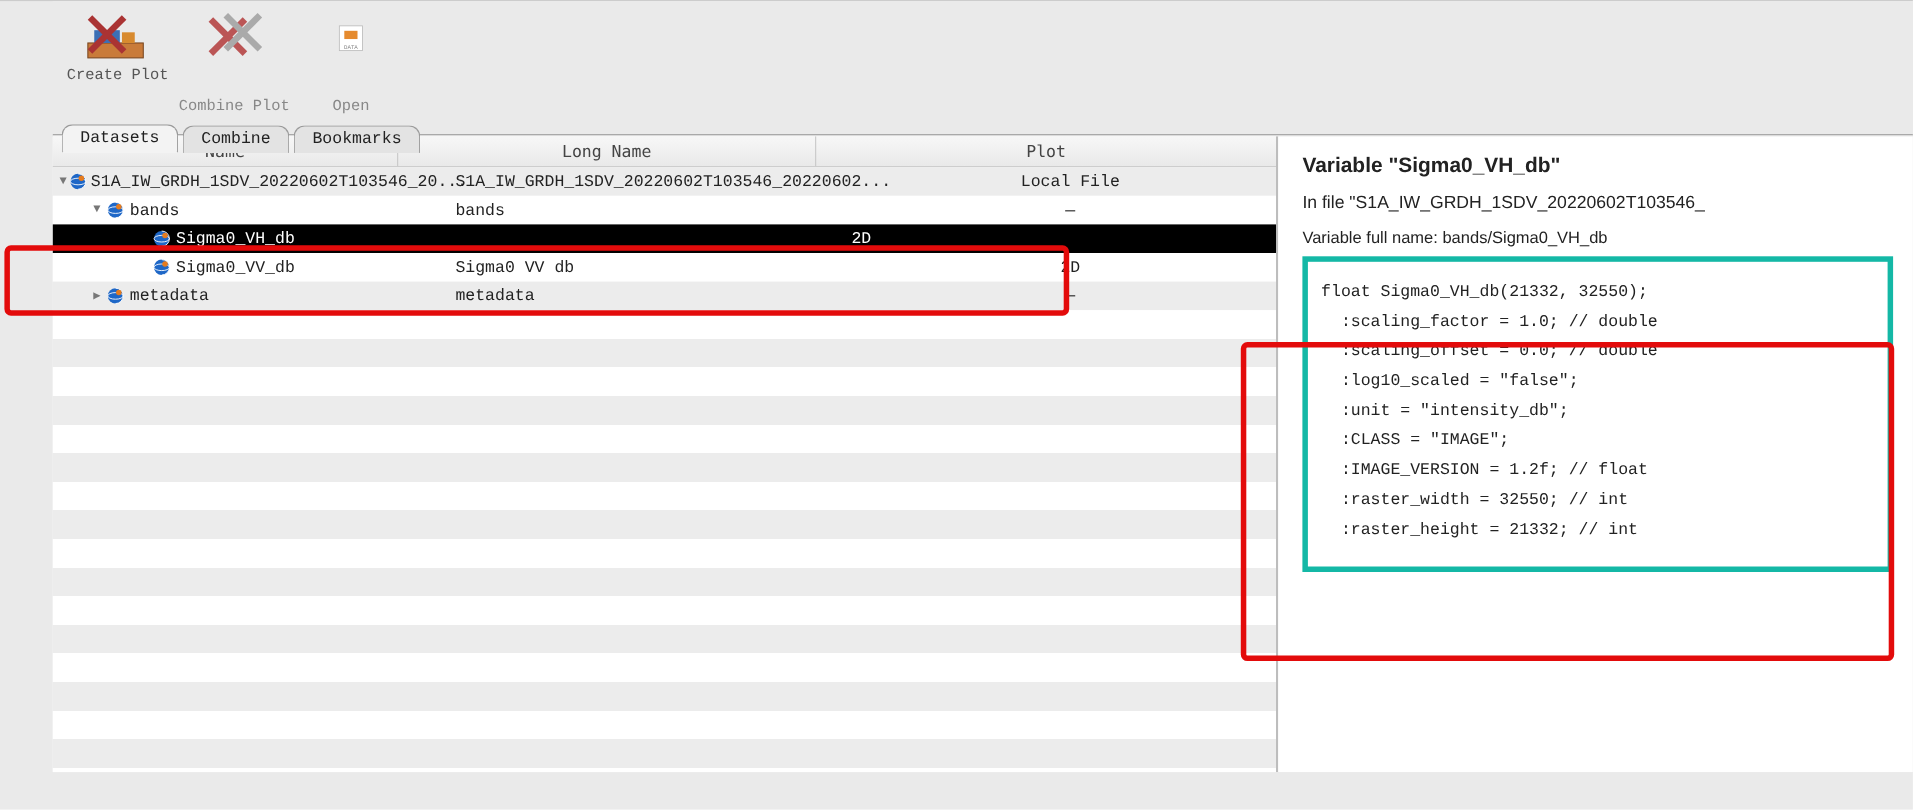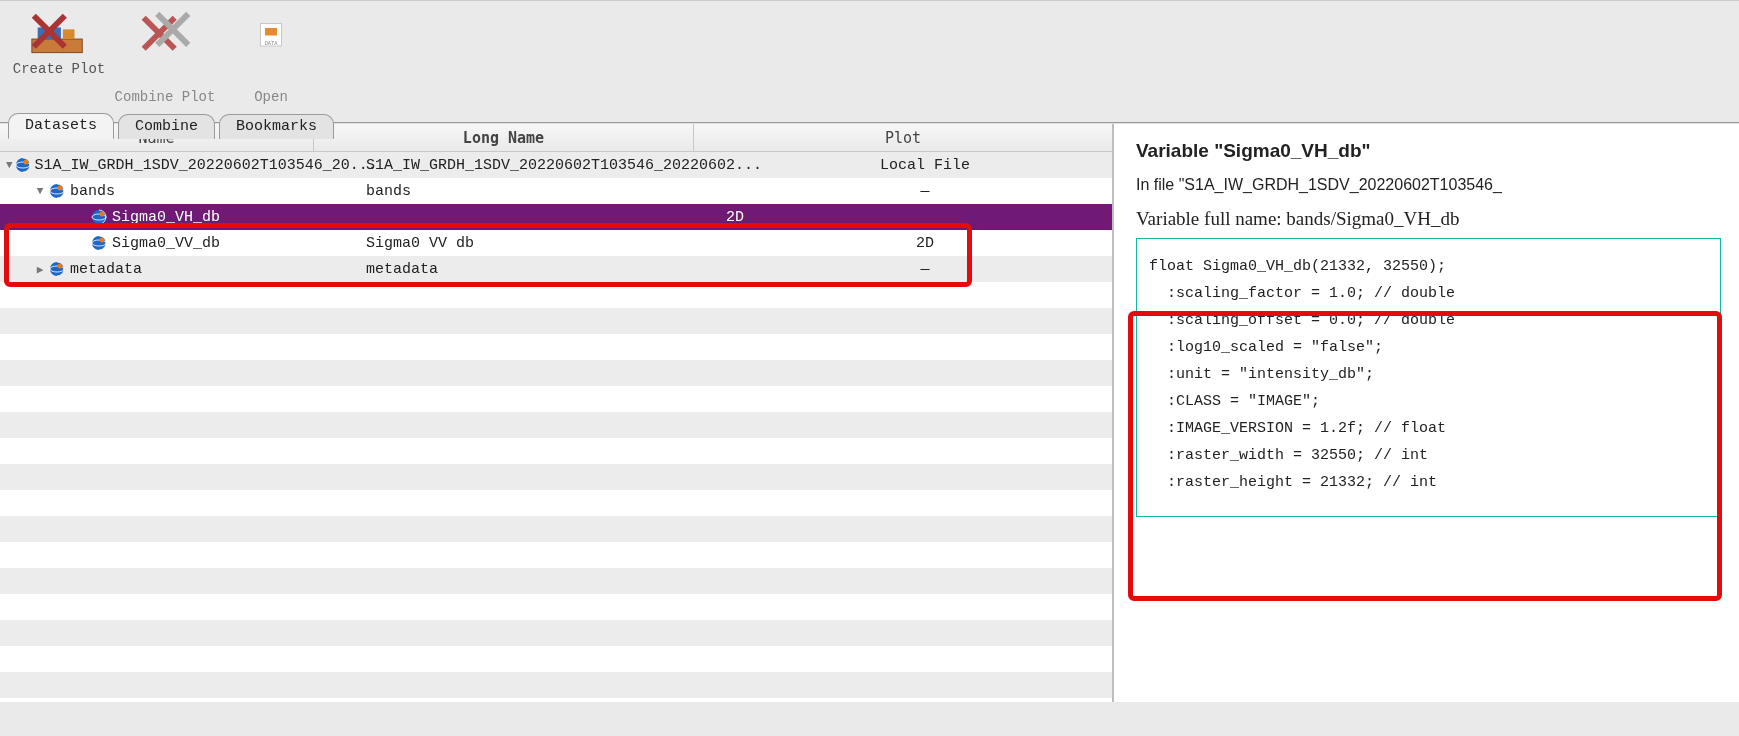--- a/index.html
+++ b/index.html
@@ -99,34 +99,34 @@
     background: linear-gradient(#f7f7f7,#e9e9e9);
     font-family: "SimSun","Consolas",monospace;
     font-size: 15px;
     color:#444;
   }
   .th {
     display:flex; align-items:center; justify-content:center;
     border-right: 1px solid #c8c8c8;
   }
   .col-name { width: 314px; }
-  .col-long { width: 380px; font-weight: bold; }
+  .col-long { width: 380px; }
   .col-type { flex:1; border-right:none;}
   .tree-body {
     font-family: "Consolas","Courier New",monospace;
     font-size: 15px;
   }
   .row {
     display:flex;
     height: 26px;
     align-items:center;
   }
   .row.stripe1 { background:#ffffff; }
   .row.stripe0 { background:#ececec; }
-  .row.selected { background:#701a75; color:#fff; }
+  .row.selected { background:#000000; color:#fff; }
   .row.selected .cell { color:#fff; }
   .cell { display:flex; align-items:center; height:100%; }
   .cell.name { width:358px; }
   .cell.long { width:380px; padding-left:8px;}
   .cell.type { flex:1; justify-content:center; }
   .arrow {
     width:12px; text-align:center;
     color:#777; font-size:11px;
     display:inline-block;
   }
@@ -149,43 +149,43 @@
     white-space: nowrap;
   }
   .right-pane .subtitle {
     font-family: Arial, sans-serif;
     font-size: 16px;
     font-weight: normal;
     margin-bottom: 14px;
     white-space: nowrap;
   }
   .right-pane .path {
-    font-family: Liberation Serif, serif;
-    font-size: 19px;
+    font-family: Liberation Sans, sans-serif;
+    font-size: 15px;
     margin-bottom: 8px;
   }
   .code-box {
-    border: 1px solid #14b8a6;
+    border: 5px solid #14b8a6;
     padding: 14px 12px 20px 12px;
     font-family: "Consolas","Courier New",monospace;
     font-size: 15px;
     line-height: 27px;
     white-space: pre;
     margin-top:6px;
     margin-right:18px;
   }
 
   
   .anno {
     position:absolute;
     border: 5px solid #e30b0b;
     border-radius: 6px;
     pointer-events:none;
   }
-  .app { position:relative; }
+  .app { position:relative;padding-left:48px; }
 
   
   .stripes {
     background: repeating-linear-gradient(
       #ffffff 0, #ffffff 26px,
       #ececec 26px, #ececec 52px
     );
     height: 420px;
   }
 </style>

